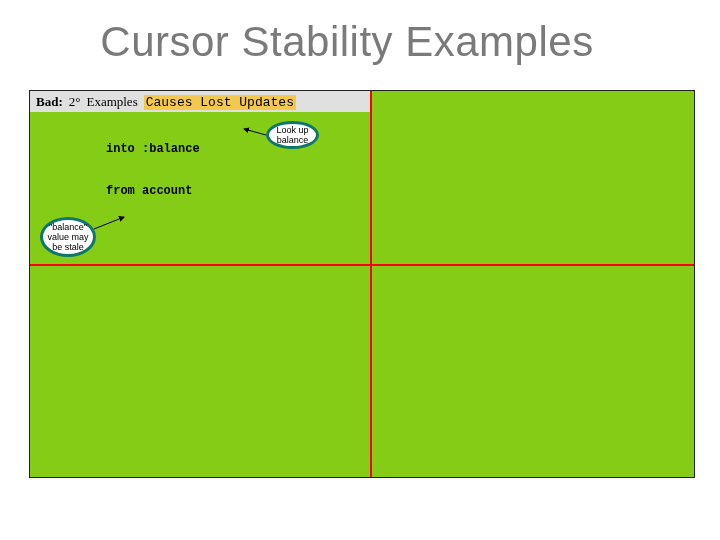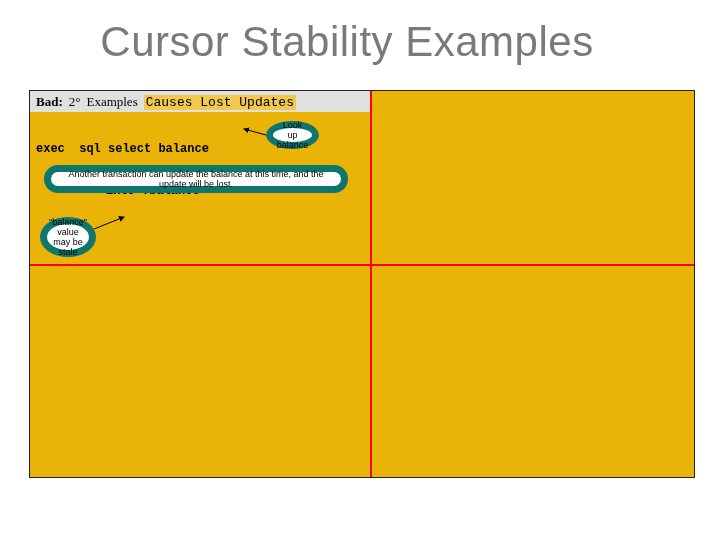--- a/index.html
+++ b/index.html
@@ -27,21 +27,21 @@
     color: #7a7a7a;
     letter-spacing: 0.5px;
   }
   .panel {
     position: absolute;
     left: 29px;
     top: 90px;
     width: 666px;
     height: 388px;
     border: 1.5px solid #222;
-    background: #eab308;
+    background: #84cc16;
     box-sizing: border-box;
     padding-left: 47px;
   }
   .panel::before { 
     content: "";
     position: absolute;
     left: 0;
     right: 0;
     top: 173px;
     border-top: 2px solid #ff0000;
@@ -94,21 +94,21 @@
     font-weight: bold;
     font-size: 12px;
     color: #000;
     line-height: 14px;
     white-space: pre;
   }
   .code-line.i1 { padding-left: 70px; }
   .callout {
     position: absolute;
     background: #ffffff;
-    border: 7px solid #0f766e;
+    border: 3px solid #0f766e;
     border-radius: 50%;
     font-family: "Comic Sans MS", cursive, sans-serif;
     font-size: 9px;
     line-height: 10px;
     text-align: center;
     display: flex;
     align-items: center;
     justify-content: center;
     box-sizing: border-box;
     padding: 2px 4px;
@@ -149,45 +149,42 @@
     <div class="cell-tl">
 
       <div class="header-line">
         <span class="bad-label">Bad:</span>
         <span class="header-text">2°</span>
         <span class="header-text">Examples</span>
         <span class="hlbox">Causes Lost Updates</span>
       </div>
 
       <div class="code-block">
-        <div class="code-line">exec  sql select balance</div>
         <div class="code-line i1">into :balance</div>
+        <div class="code-line i1">from account</div>
         
         
         
         
         
         
       </div>
 
       <div class="callout callout-lookup">
         <span>Look up balance</span>
       </div>
       <svg class="arrow" style="left:210px;top:36px;width:30px;height:18px">
         <defs>
           <marker id="ah1" markerWidth="6" markerHeight="6" refX="5" refY="3" orient="auto">
             <path d="M0,0 L6,3 L0,6 Z" fill="#000"></path>
           </marker>
         </defs>
         <line x1="26" y1="8" x2="4" y2="2" stroke="#000" stroke-width="1" marker-end="url(#ah1)"></line>
       </svg>
 
-      <div class="callout callout-warn">
-        <span>Another transaction can update the balance at this time, and the update will be lost.</span>
-      </div>
 
       <div class="callout callout-stale">
         <span>"balance" value may be stale</span>
       </div>
       <svg class="arrow" style="left:60px;top:122px;width:40px;height:20px">
         <defs>
           <marker id="ah2" markerWidth="6" markerHeight="6" refX="5" refY="3" orient="auto">
             <path d="M0,0 L6,3 L0,6 Z" fill="#000"></path>
           </marker>
         </defs>

